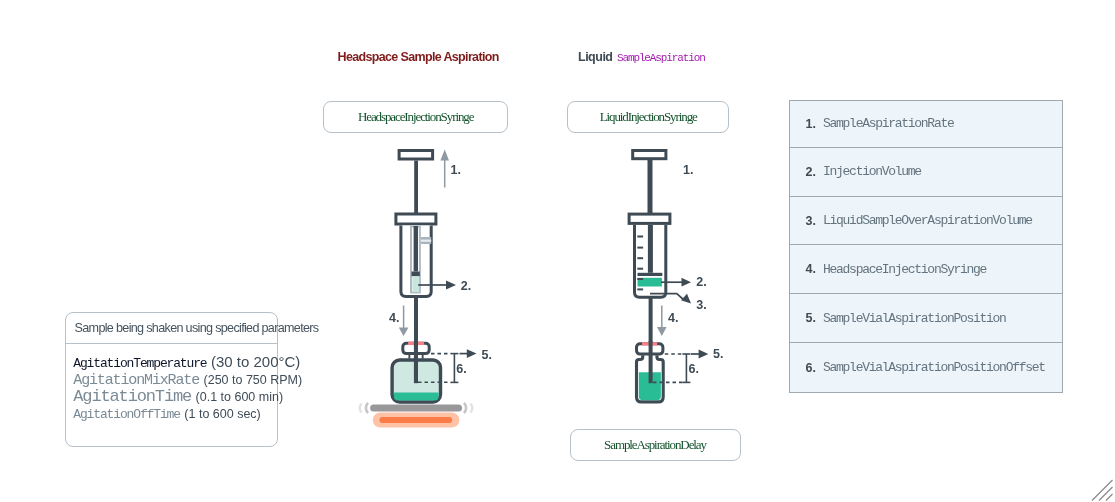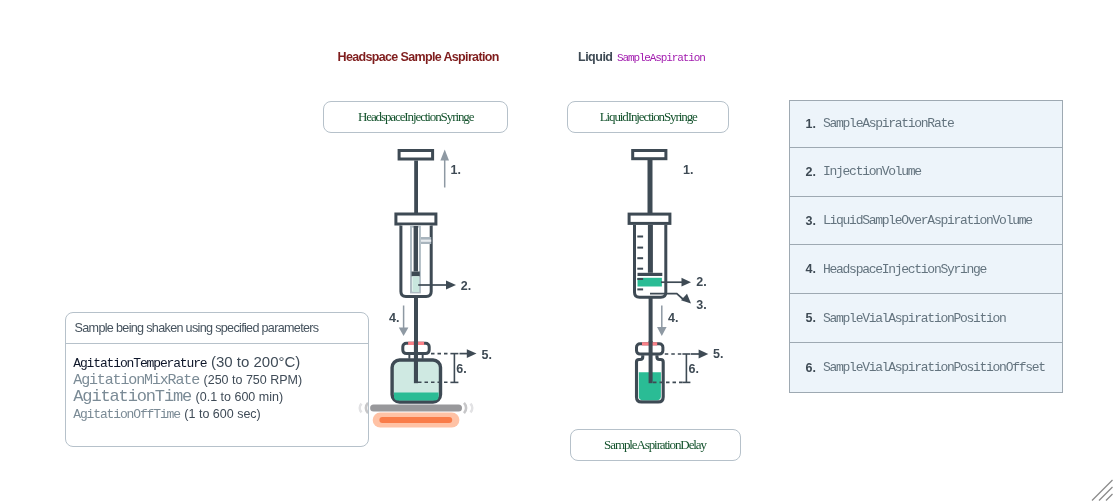--- a/index.html
+++ b/index.html
@@ -132,21 +132,21 @@
 </g>
 </svg>
 
 <div class="abs" style="left:337.5px;top:49.5px;font-weight:bold;font-size:12.5px;letter-spacing:-0.65px;color:#7f1d1d;white-space:nowrap">Headspace Sample Aspiration</div>
 <div class="abs" style="left:578px;top:46.5px;white-space:nowrap"><span style="font-weight:bold;font-size:12.5px;letter-spacing:-0.5px;color:#3e4a54">Liquid</span> <span class="mono" style="font-size:11px;letter-spacing:-1.12px;color:#a21caf">SampleAspiration</span></div>
 
 <div class="lbox" style="left:323px;top:100.5px;width:185.3px;height:32.4px">HeadspaceInjectionSyringe</div>
 <div class="lbox" style="left:567px;top:100.5px;width:162.4px;height:32.4px">LiquidInjectionSyringe</div>
 <div class="lbox" style="left:569.5px;top:429px;width:171px;height:32px">SampleAspirationDelay</div>
 
-<div class="abs" style="left:65.4px;top:312px;width:304px;height:134.5px;box-sizing:border-box;border:1.4px solid #b6c1ca;border-radius:8px">
+<div class="abs" style="left:65.4px;top:312px;width:213px;height:134.5px;box-sizing:border-box;border:1.4px solid #b6c1ca;border-radius:8px">
   <div id="sbheader" style="height:29.5px;border-bottom:1.4px solid #b6c1ca;display:flex;align-items:center;padding-left:8.2px;font-size:12.6px;letter-spacing:-0.68px;color:#46535e;white-space:nowrap">Sample being shaken using specified parameters</div>
   <div style="padding:10.8px 0 0 6.9px;white-space:nowrap">
     <div style="height:16.75px;line-height:16.75px"><span class="mono" style="line-height:16.75px;font-size:13px;letter-spacing:-1.14px;color:#0f172a">AgitationTemperature</span> <span style="line-height:16.75px;font-size:15px;color:#3f4b57">(30 to 200°C)</span></div>
     <div style="height:16.75px;line-height:16.75px"><span class="mono" style="line-height:16.75px;font-size:15px;letter-spacing:-1.14px;color:#7b8b96">AgitationMixRate</span> <span style="line-height:16.75px;font-size:12.5px;color:#3f4b57">(250 to 750 RPM)</span></div>
     <div style="height:16.75px;line-height:16.75px"><span class="mono" style="line-height:16.75px;font-size:17px;letter-spacing:-1.14px;color:#7b8b96">AgitationTime</span> <span style="line-height:16.75px;font-size:12.5px;color:#3f4b57">(0.1 to 600 min)</span></div>
     <div style="height:16.75px;line-height:16.75px"><span class="mono" style="line-height:16.75px;font-size:13px;letter-spacing:-1.14px;color:#7b8b96">AgitationOffTime</span> <span style="line-height:16.75px;font-size:12.5px;color:#3f4b57">(1 to 600 sec)</span></div>
   </div>
 </div>
 
 <div class="abs" style="left:788.6px;top:100px;width:274.2px;box-sizing:border-box;border:1px solid #9ea9b2;background:#edf4fa">

